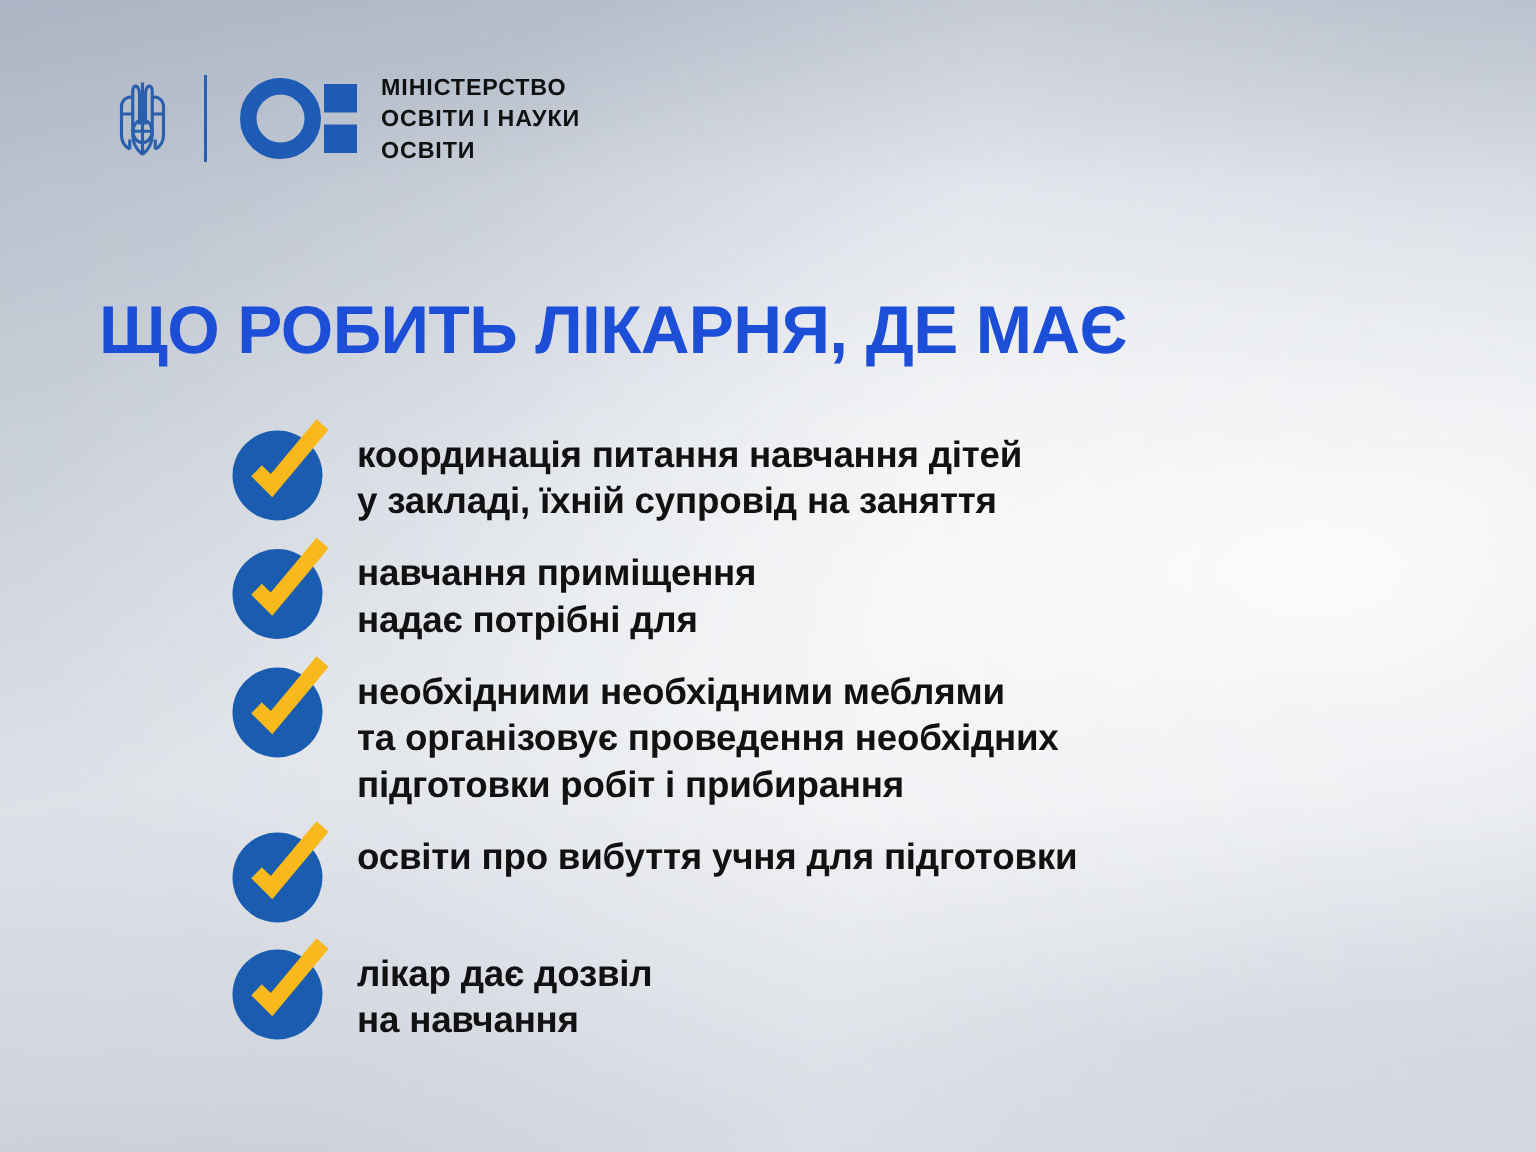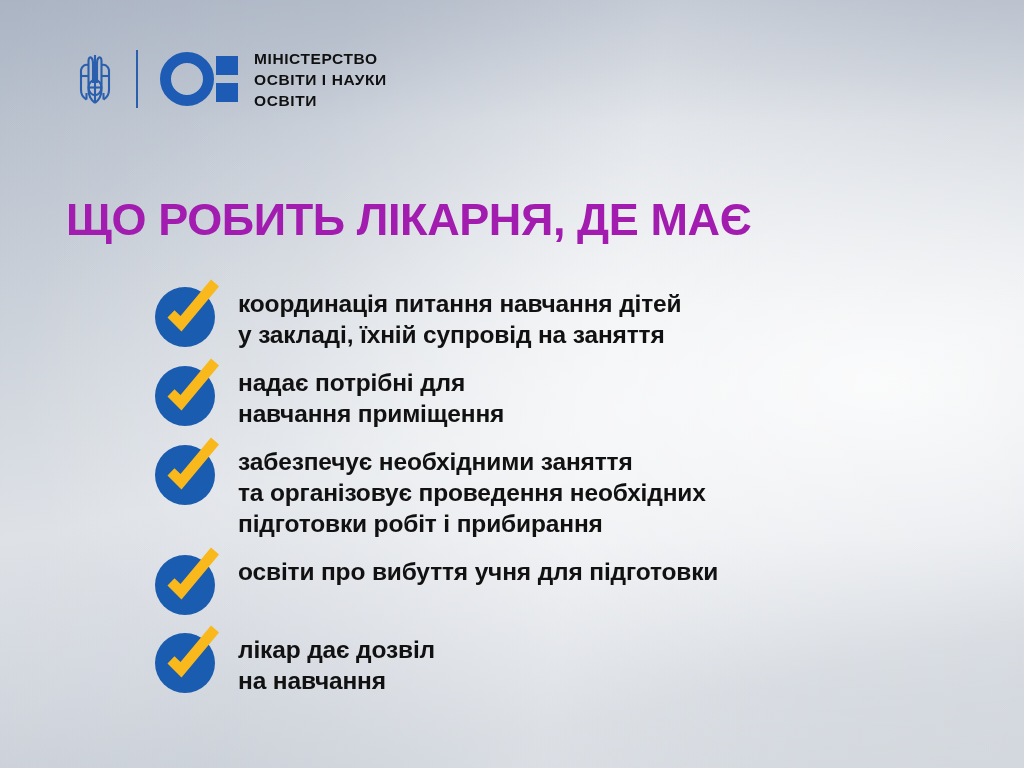--- a/index.html
+++ b/index.html
@@ -113,21 +113,21 @@
   .title {
     position: absolute;
     left: 58px;
     top: 163px;
     width: 830px;
     font-family: "Liberation Sans", "DejaVu Sans", sans-serif;
     font-weight: bold;
     font-size: 45px;
     line-height: 53px;
     letter-spacing: -0.4px;
-    color: #a21caf;
+    color: #1d4ed8;
     text-transform: uppercase;
   }
   .title-line { display: block; white-space: nowrap; }
 
   
   .list {
     position: absolute;
     left: 146px;
     top: 283px;
     width: 760px;
@@ -218,32 +218,32 @@
           <span class="tline">у закладі, їхній супровід на заняття</span>
         </div>
       </div>
 
       <div class="list-item">
         <svg class="check" viewBox="0 0 72 70" aria-hidden="true">
           <circle cx="31" cy="38" r="30" fill="#1a5cb0"></circle>
           <path d="M13.5 38.5 L27.5 52.5 L65 7.5 L57 0.5 L26.5 37 L20.5 31.2 Z" fill="#f9b81c"></path>
         </svg>
         <div class="item-text">
+          <span class="tline">навчання приміщення</span>
           <span class="tline">надає потрібні для</span>
-          <span class="tline">навчання приміщення</span>
-        </div>
-      </div>
-
-      <div class="list-item">
-        <svg class="check" viewBox="0 0 72 70" aria-hidden="true">
-          <circle cx="31" cy="38" r="30" fill="#1a5cb0"></circle>
-          <path d="M13.5 38.5 L27.5 52.5 L65 7.5 L57 0.5 L26.5 37 L20.5 31.2 Z" fill="#f9b81c"></path>
-        </svg>
-        <div class="item-text">
-          <span class="tline">забезпечує необхідними заняття</span>
+        </div>
+      </div>
+
+      <div class="list-item">
+        <svg class="check" viewBox="0 0 72 70" aria-hidden="true">
+          <circle cx="31" cy="38" r="30" fill="#1a5cb0"></circle>
+          <path d="M13.5 38.5 L27.5 52.5 L65 7.5 L57 0.5 L26.5 37 L20.5 31.2 Z" fill="#f9b81c"></path>
+        </svg>
+        <div class="item-text">
+          <span class="tline">необхідними необхідними меблями</span>
           <span class="tline">та організовує проведення необхідних</span>
           <span class="tline">підготовки робіт і прибирання</span>
         </div>
       </div>
 
       <div class="list-item">
         <svg class="check" viewBox="0 0 72 70" aria-hidden="true">
           <circle cx="31" cy="38" r="30" fill="#1a5cb0"></circle>
           <path d="M13.5 38.5 L27.5 52.5 L65 7.5 L57 0.5 L26.5 37 L20.5 31.2 Z" fill="#f9b81c"></path>
         </svg>

